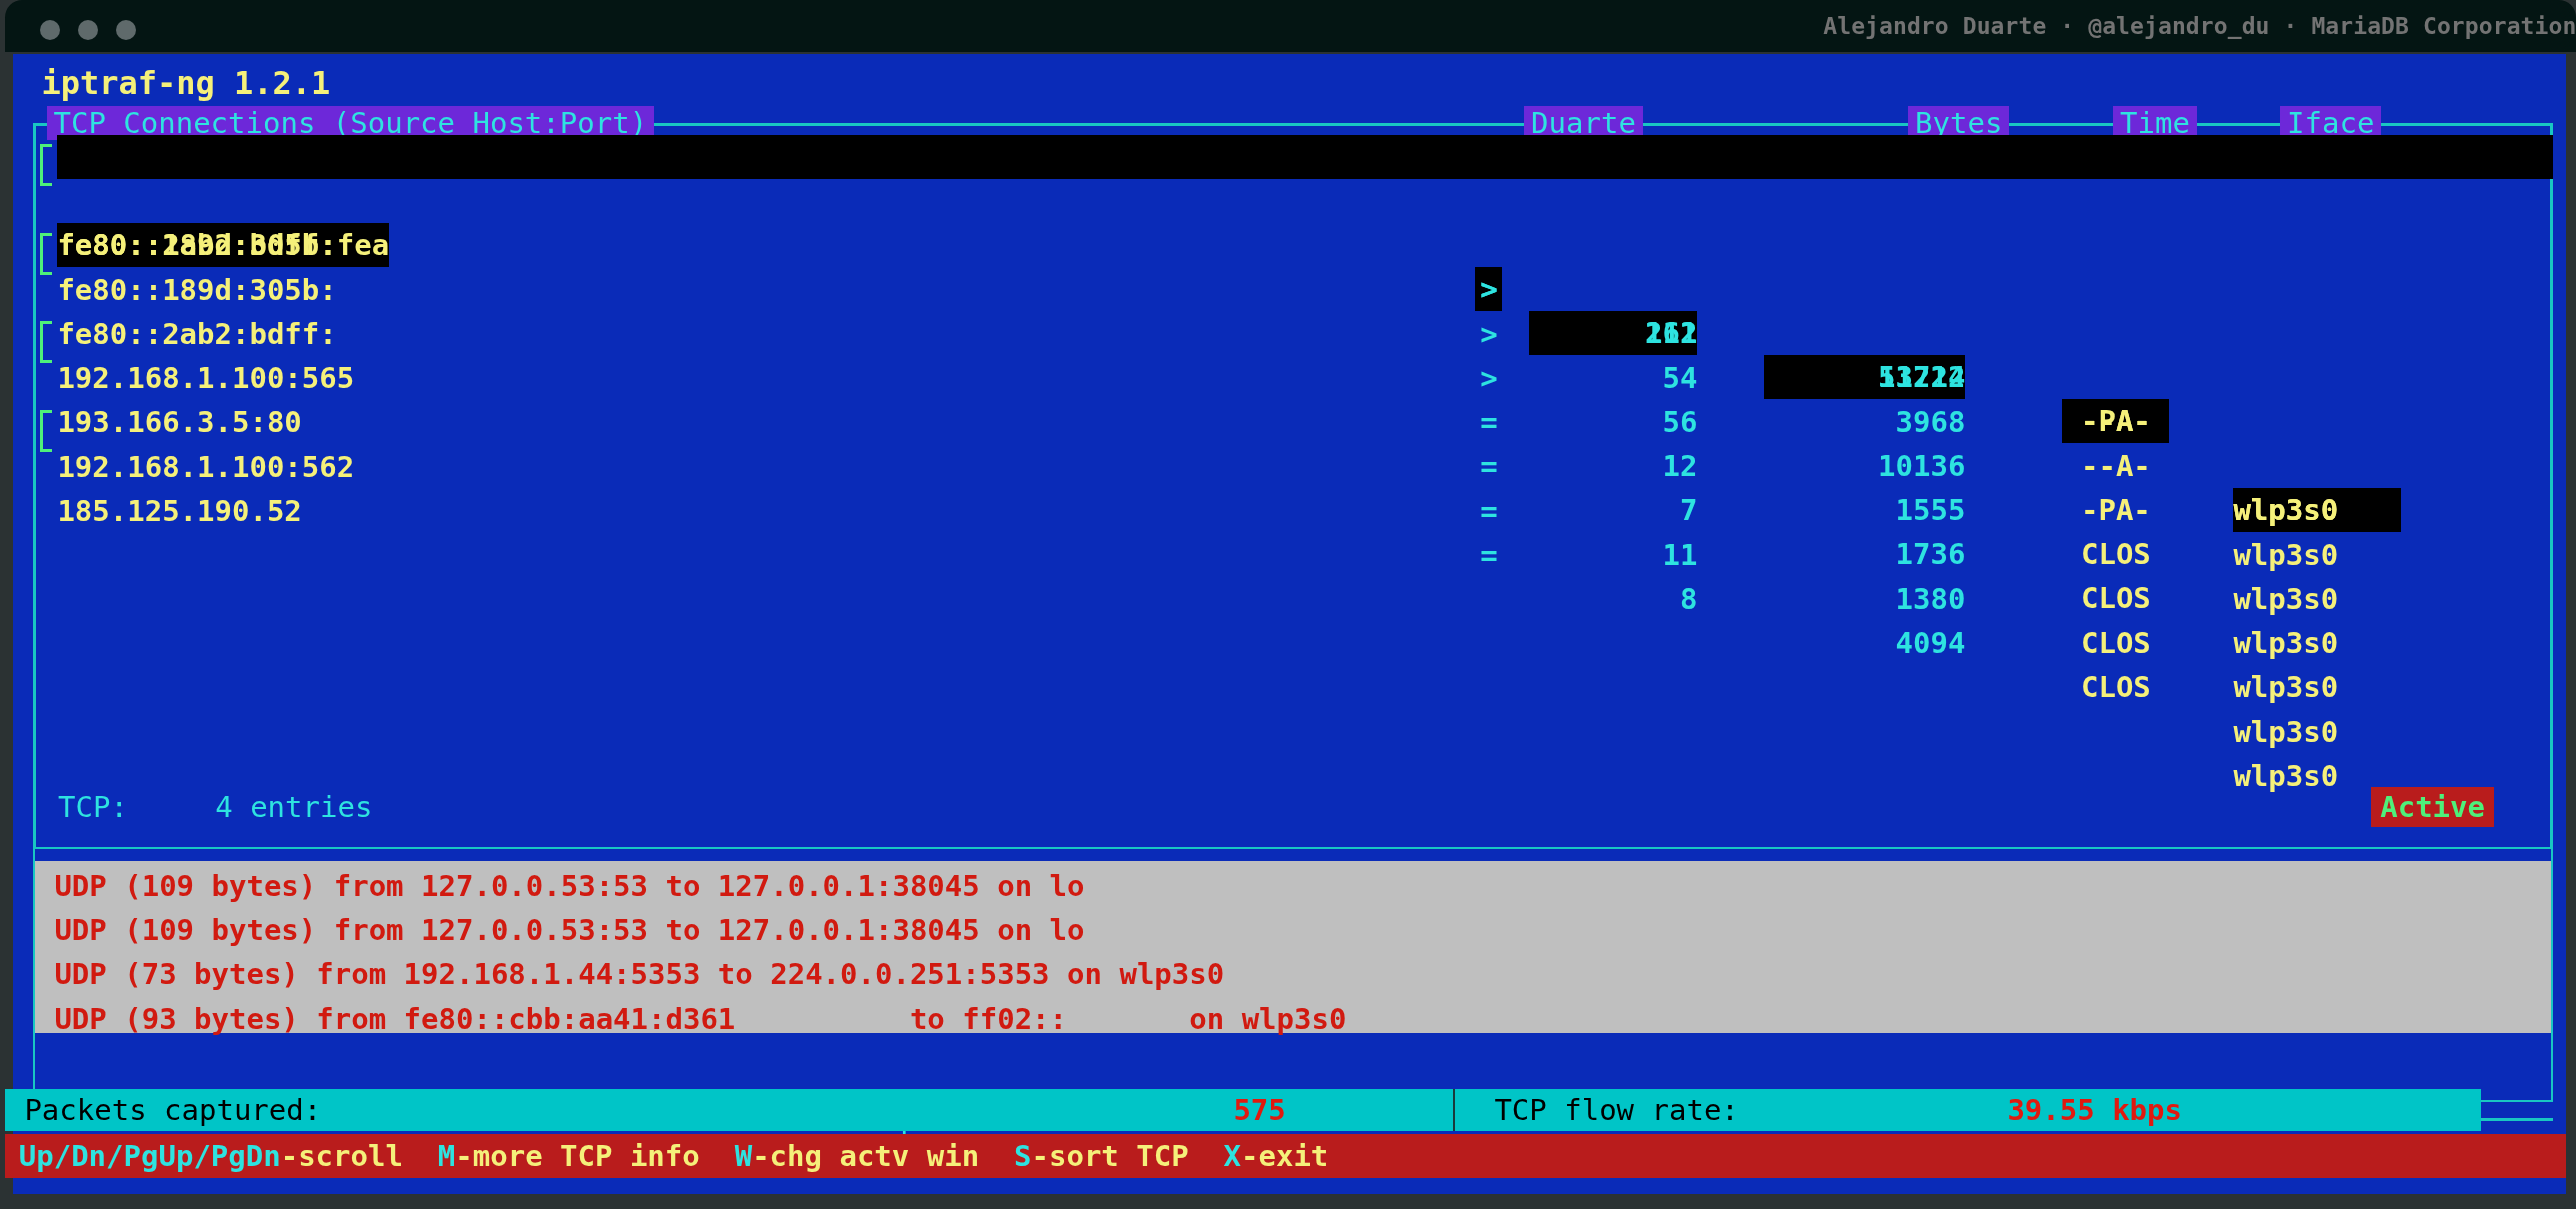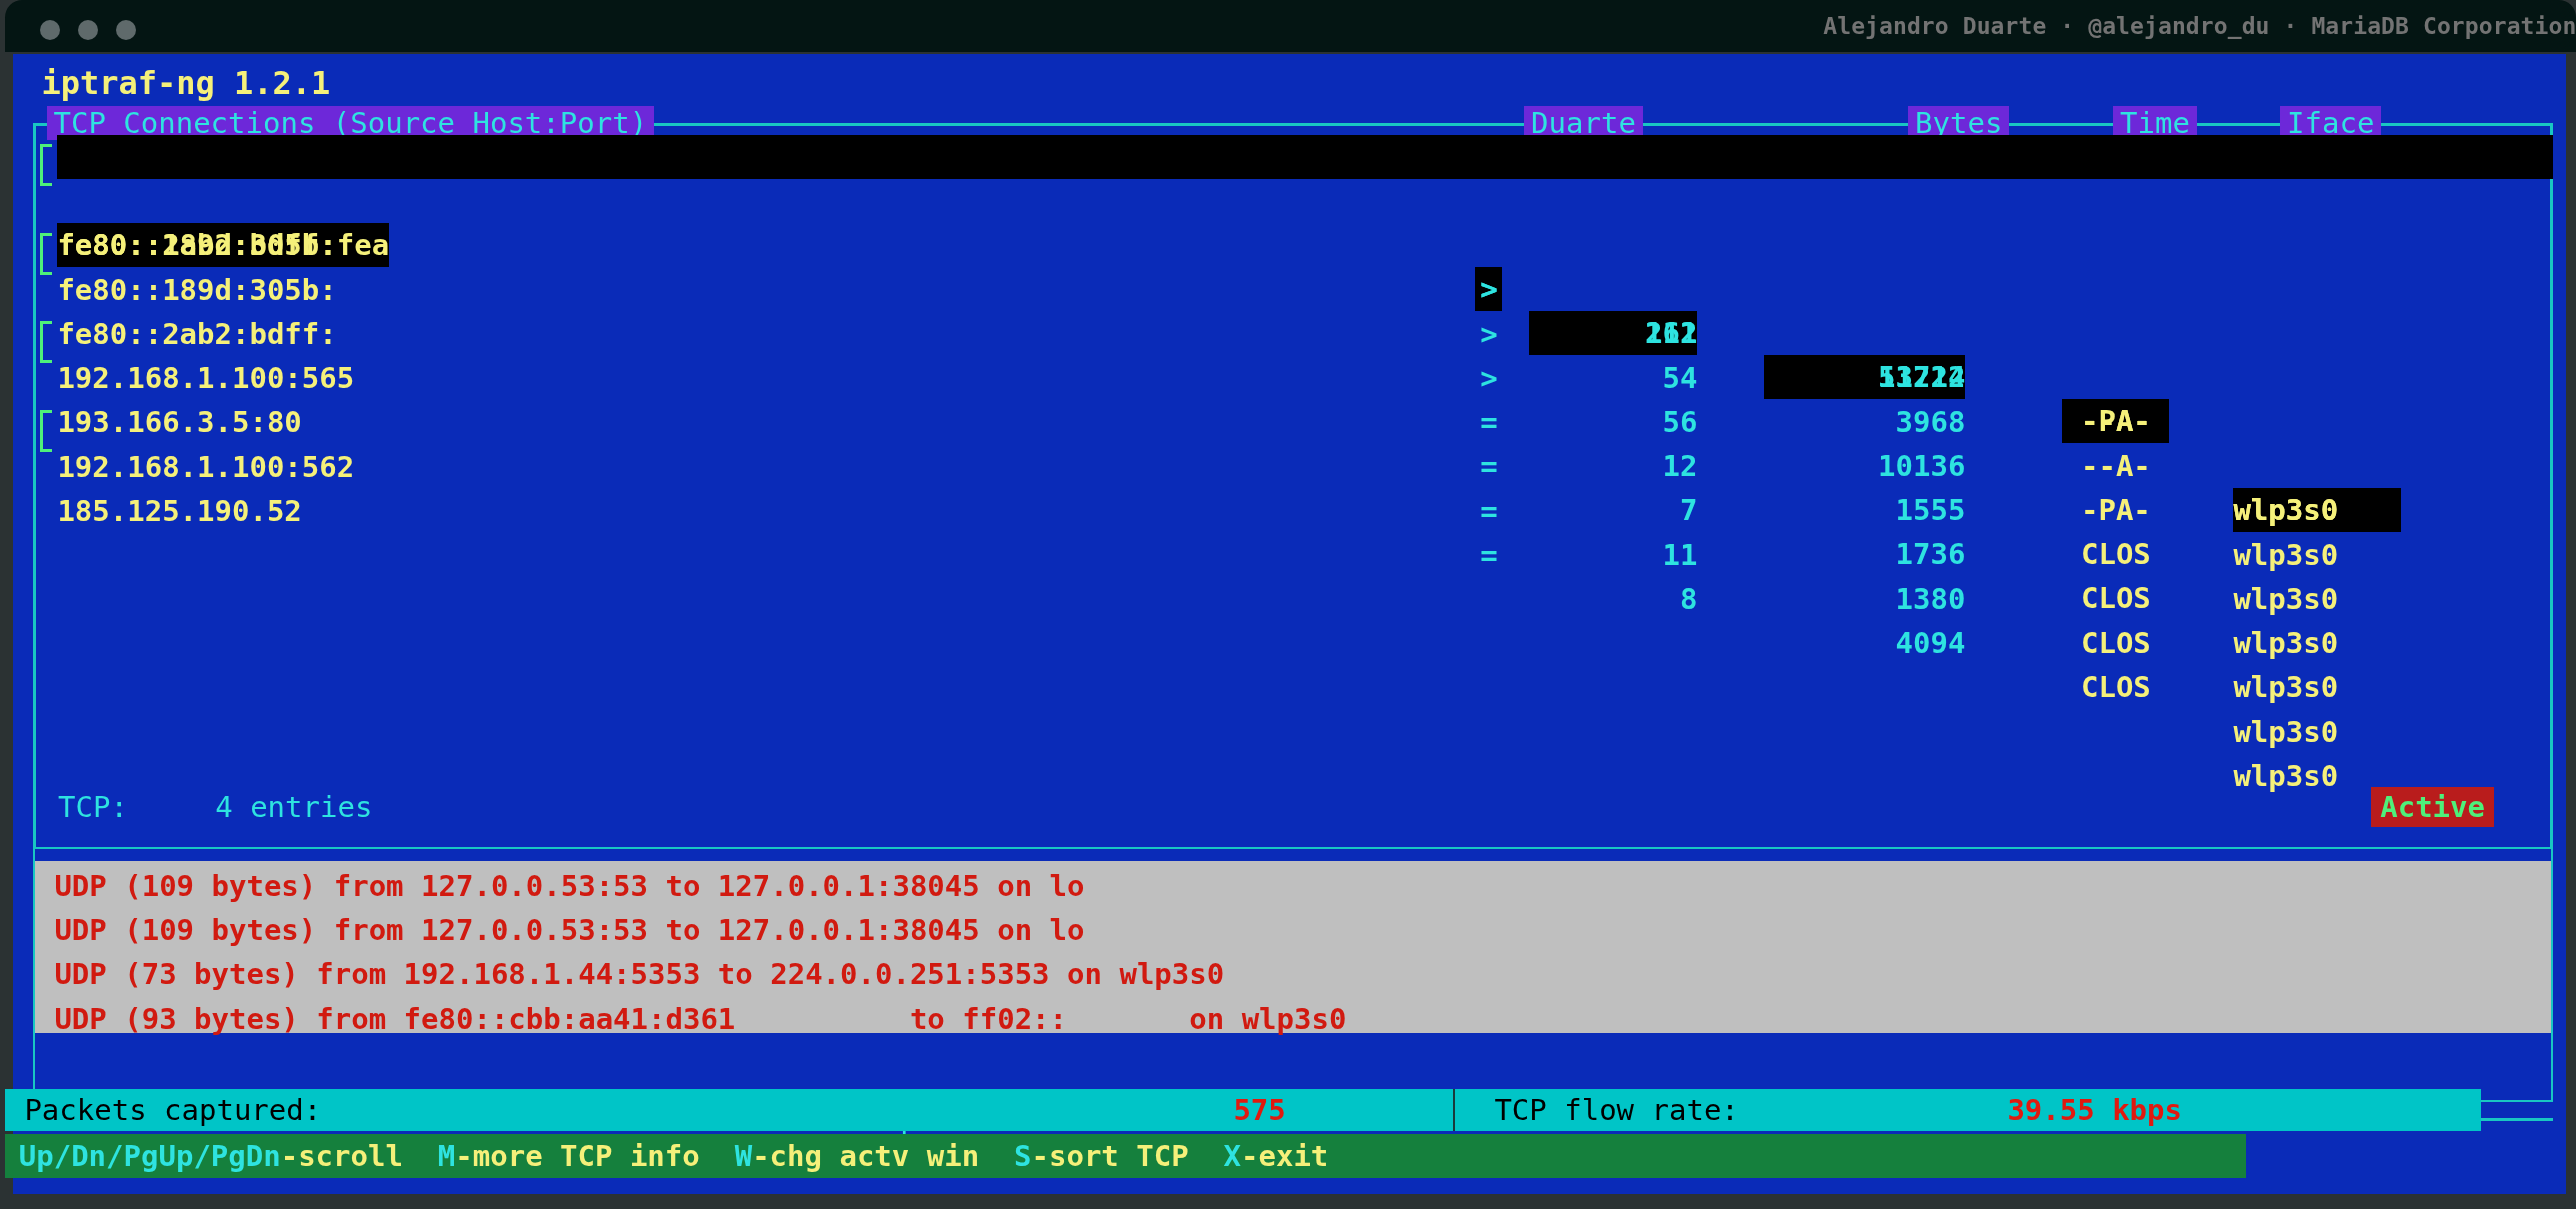--- a/index.html
+++ b/index.html
@@ -273,22 +273,22 @@
     line-height: 42px;
     white-space: pre;
     color: #e01a10;
     font-weight: bold;
   }
 
   
   #key-bar {
     position: absolute;
     left: 5.4px; top: 1134px;
-    width: 2241px; height: 44px;
-    background: #15803d;
+    width: 2561px; height: 44px;
+    background: #b91c1c;
     font-size: 29px;
     line-height: 44px;
     white-space: pre;
     font-weight: bold;
     padding-left: 13.4px;
     box-sizing: border-box;
   }
   .key-k { color: #2ee3e0; }
   .key-d { color: #f5f07a; }
 </style>

